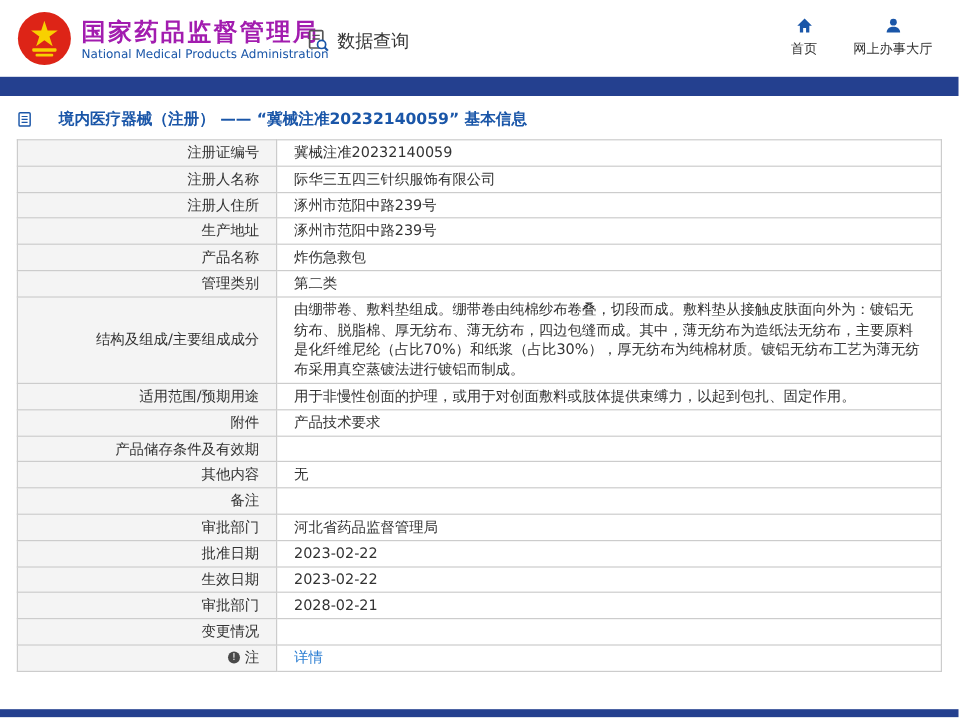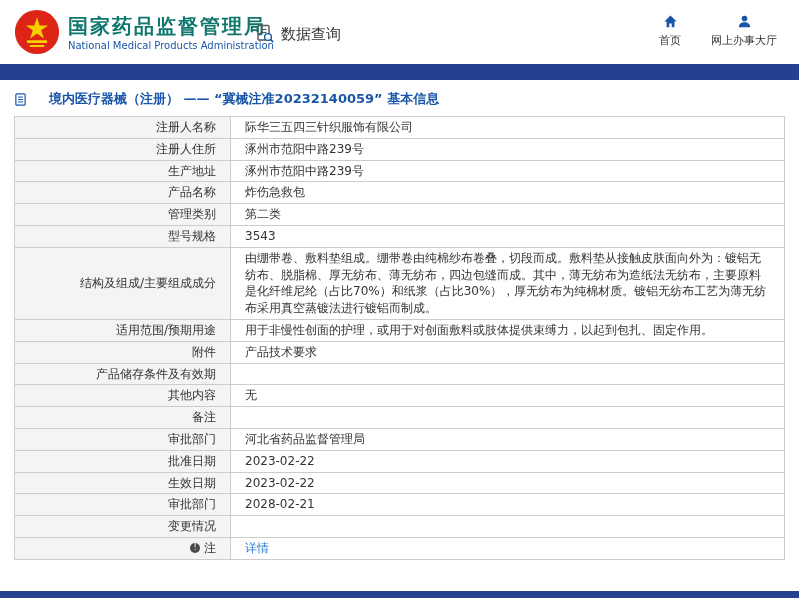--- a/index.html
+++ b/index.html
@@ -19,21 +19,21 @@
     height: 64px;
     display: flex;
     align-items: center;
     padding: 0 14px;
     box-sizing: border-box;
     position: relative;
   }
   .brand { display: flex; align-items: center; gap: 8px; }
   .emblem { width: 46px; height: 46px; flex: 0 0 auto; }
   .brand-cn {
-    color: #0f766e;
+    color: #a21caf;
     font-size: 20px;
     font-weight: bold;
     letter-spacing: 2px;
     line-height: 1.2;
   }
   .brand-en {
     color: #1a56a8;
     font-size: 10px;
     margin-top: 2px;
   }
@@ -195,44 +195,44 @@
       <line x1="4.3" y1="4.4" x2="9.7" y2="4.4" stroke="#1a56a8" stroke-width="1.1"></line>
       <line x1="4.3" y1="7" x2="9.7" y2="7" stroke="#1a56a8" stroke-width="1.1"></line>
       <line x1="4.3" y1="9.6" x2="9.7" y2="9.6" stroke="#1a56a8" stroke-width="1.1"></line>
     </svg>
     <span>境内医疗器械（注册） ——  “冀械注准20232140059”  基本信息</span>
   </div>
 
   <table class="info-table">
     <tbody>
         <tr>
+          <th>注册证编号</th>
+          <td>冀械注准20232140059</td>
+        </tr>
+        <tr>
           <th>注册人名称</th>
           <td>际华三五四三针织服饰有限公司</td>
         </tr>
         <tr>
           <th>注册人住所</th>
           <td>涿州市范阳中路239号</td>
         </tr>
         <tr>
           <th>生产地址</th>
           <td>涿州市范阳中路239号</td>
         </tr>
         <tr>
           <th>产品名称</th>
           <td>炸伤急救包</td>
         </tr>
         <tr>
           <th>管理类别</th>
           <td>第二类</td>
         </tr>
         <tr>
-          <th>型号规格</th>
-          <td>3543</td>
-        </tr>
-        <tr>
           <th>结构及组成/主要组成成分</th>
           <td>由绷带卷、敷料垫组成。绷带卷由纯棉纱布卷叠，切段而成。敷料垫从接触皮肤面向外为：镀铝无纺布、脱脂棉、厚无纺布、薄无纺布，四边包缝而成。其中，薄无纺布为造纸法无纺布，主要原料是化纤维尼纶（占比70%）和纸浆（占比30%），厚无纺布为纯棉材质。镀铝无纺布工艺为薄无纺布采用真空蒸镀法进行镀铝而制成。</td>
         </tr>
         <tr>
           <th>适用范围/预期用途</th>
           <td>用于非慢性创面的护理，或用于对创面敷料或肢体提供束缚力，以起到包扎、固定作用。</td>
         </tr>
         <tr>
           <th>附件</th>
           <td>产品技术要求</td>

